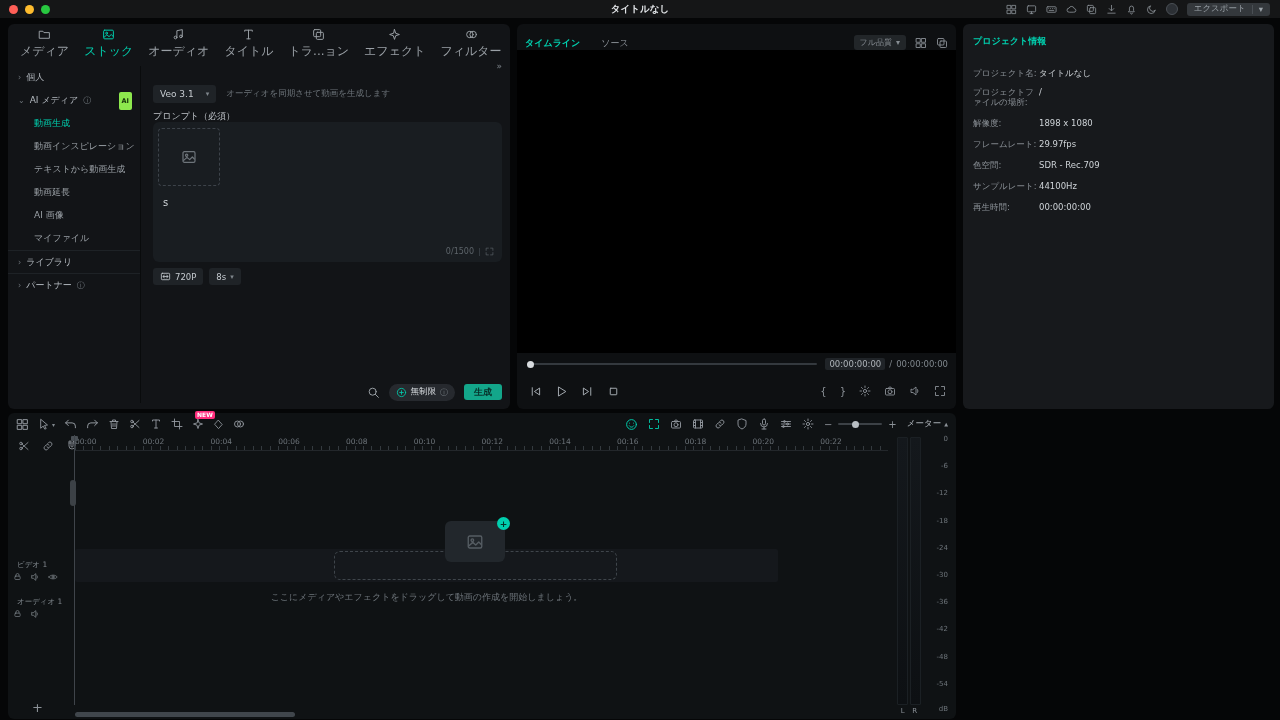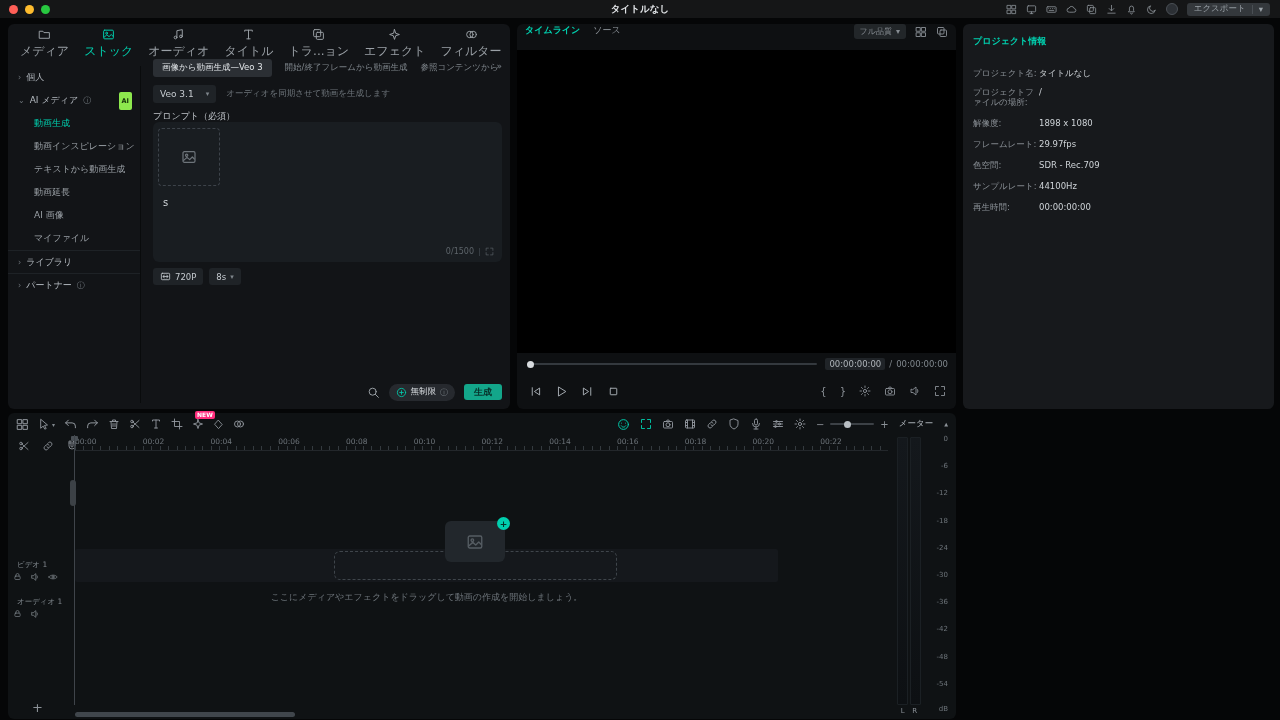--- a/index.html
+++ b/index.html
@@ -55,21 +55,21 @@
   .opts-row{position:absolute;left:4px;top:210px;display:flex;gap:6px}
   .opt-pill{display:flex;align-items:center;gap:4px;background:#1f2327;border-radius:3px;height:17px;padding:0 7px;font-size:8.5px;color:#c6cbd0}
   .opt-pill .chev{font-size:7px;color:#7f868c}
   .gen-footer{position:absolute;left:0;right:0;bottom:2px;height:18px;display:flex;align-items:center;justify-content:flex-end;gap:9px}
   .unlimited-pill{display:flex;align-items:center;gap:4px;background:#26292e;border-radius:9px;height:17px;padding:0 7px}
   .unlimited-pill .txt{font-size:8.5px;color:#d5d9dd}
   .generate-btn{background:#13a68a;color:#073029;font-size:9px;font-weight:bold;border:none;border-radius:3px;padding:2px 10px;height:16px;cursor:default}
 
   
   .preview-panel{left:517px;top:24px;width:439px;height:385px;background:#0e1012}
-  .pv-top{position:absolute;left:0;right:0;top:0;height:26px;display:flex;align-items:flex-start;padding:0 8px;gap:13px}
+  .pv-top{position:absolute;left:0;right:0;top:0;height:26px;display:flex;align-items:flex-end;padding:0 8px;gap:21px}
   .pv-tab{font-size:9px;color:#8b9197}
   .pv-tab.active{color:#00cfae;font-weight:bold}
   .pv-right{margin-left:auto;display:flex;align-items:center;gap:9px;color:#8b9197}
   .quality-pill{display:flex;align-items:center;gap:4px;background:rgba(38,42,46,.85);border-radius:3px;padding:2px 6px;font-size:8px;color:#878d93}
   .pv-screen{position:absolute;left:0;right:0;top:26px;bottom:56px;background:#000}
   .pv-scrub{position:absolute;left:10px;right:8px;bottom:40px;height:10px;display:flex;align-items:center;gap:8px}
   .scrub-track{flex:1;height:2px;background:#34393e;border-radius:1px;position:relative}
   .scrub-dot{position:absolute;left:0;top:-2.5px;width:7px;height:7px;border-radius:50%;background:#d7dbde}
   .pv-times{display:flex;align-items:center;gap:4px;font-size:8.5px;color:#7f868c;white-space:nowrap}
   .cur-time{background:#202428;padding:1px 4px;border-radius:2px;color:#aeb4b9}
@@ -91,21 +91,21 @@
   .tl-toolbar{position:absolute;left:0;right:0;top:0;height:22px;display:flex;align-items:center;padding:0 8px;gap:9px;color:#949aa0}
   .tbtn{display:flex;align-items:center;gap:2px;position:relative}
   .tbtn .chev{font-size:6px;color:#7f868c}
   .new-badge{position:absolute;top:-7px;left:3px;background:#ff2e7d;color:#fff;font-size:6px;font-weight:bold;padding:0 2px;border-radius:2px;line-height:8px}
   .tl-right{margin-left:auto;display:flex;align-items:center;gap:10px}
   .teal{color:#00cfae}
   .zoomer{display:flex;align-items:center;gap:6px;color:#8b9197}
   .zsym{font-size:10px}
   .ztrack{width:44px;height:2px;background:#3c4146;border-radius:1px;position:relative}
   .zknob{position:absolute;left:14px;top:-2.5px;width:7px;height:7px;border-radius:50%;background:#b9bfc4}
-  .meter-menu{display:flex;align-items:center;gap:11px;font-size:8.5px;color:#b4bac0}
+  .meter-menu{display:flex;align-items:center;gap:3px;font-size:8.5px;color:#b4bac0}
   .meter-menu .caret{font-size:5px;color:#8b9197}
   .tl-subtools{position:absolute;left:10px;top:27px;display:flex;gap:12px;color:#8b9197}
   .ruler{position:absolute;left:67px;right:68px;top:24px;height:14px;border-bottom:1px solid #23272b}
   .ruler .labels{display:flex}
   .ruler .labels span{width:67.75px;font-size:7.5px;color:#6d747a}
   .ticks{position:absolute;left:0;right:0;bottom:0;height:4px;background:repeating-linear-gradient(to right,#343a3f 0,#343a3f 1px,transparent 1px,transparent 8.47px)}
   .playhead{position:absolute;left:66px;top:22px;bottom:14px;width:1px;background:#3f444a}
   .ph-cap{position:absolute;left:63px;top:23px;width:7px;height:5px;background:#4a5056;border-radius:1px}
   .splitter-handle{position:absolute;left:62px;top:67px;width:6px;height:26px;background:#3c4146;border-radius:3px}
   .lane-video{position:absolute;left:67px;right:178px;top:136px;height:33px;background:#15181c;border-radius:2px}
@@ -426,25 +426,20 @@
         <span>ライブラリ</span>
       </div>
       <div class="sgroup bordered">
         <span class="chev">›</span>
         <span>パートナー</span>
         <span class="info-i">ⓘ</span>
       </div>
     </aside>
 
     <div class="gen">
-      <div class="gen-tabs">
-        <span class="gtab active">画像から動画生成—Veo 3</span>
-        <span class="gtab">開始/終了フレームから動画生成</span>
-        <span class="gtab">参照コンテンツから</span>
-      </div>
       <span class="gtab-more">»</span>
 
       <div class="model-row">
         <div class="select-pill">
           <span>Veo 3.1</span>
           <span class="chev">▾</span>
         </div>
         <span class="gen-hint">オーディオを同期させて動画を生成します</span>
       </div>
 

